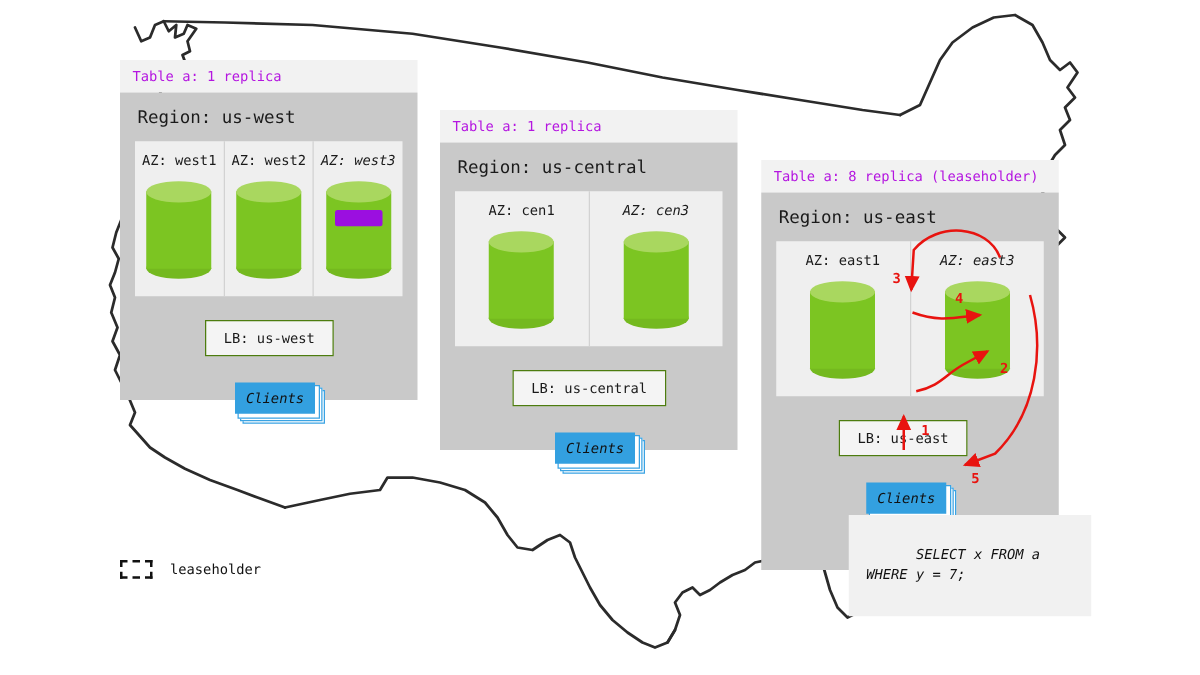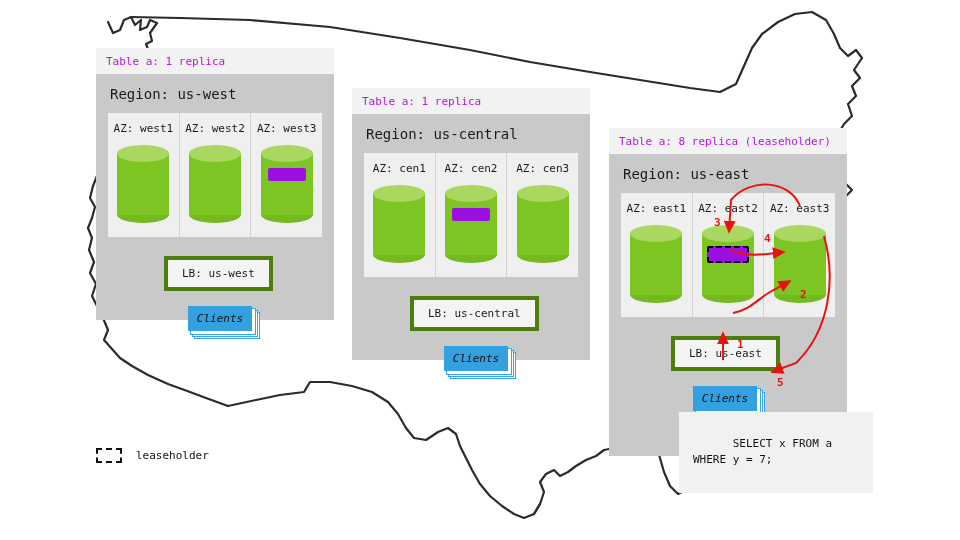--- a/index.html
+++ b/index.html
@@ -25,21 +25,21 @@
   .region-title{
     font-size:14px;color:#1a1a1a;margin:2px 0 11px 2px;
   }
   .az-row{display:flex;background:#efefef;}
   .az-cell{
     flex:1 1 0;
     border-right:1px solid #d2d2d2;
     padding:9px 0 14px 0;
     display:flex;flex-direction:column;align-items:center;
   }
-  .az-cell:last-child{border-right:none;}
+  .az-cell:last-child{border-right:none;font-style:italic;}
   .az-label{font-size:11px;color:#1a1a1a;margin-bottom:10px;}
 
   
   .cyl{position:relative;width:52px;height:78px;}
   .cyl .body{
     position:absolute;left:0;top:8px;width:52px;height:62px;
     background:#7cc522;
   }
   .cyl .top{
     position:absolute;left:0;top:0;width:52px;height:17px;
@@ -50,21 +50,21 @@
     background:#74b91f;border-radius:50%;
   }
   .cyl .band{
     position:absolute;left:7px;top:23px;width:38px;height:13px;
     background:#9b0fe0;border-radius:2px;
   }
   .cyl .band.lease{border:2px dashed #000;left:5px;top:21px;}
 
   
   .lb-box{
-    background:#f4f4f4;border:4px solid #4d7c0f;
+    background:#f4f4f4;border:1px solid #4d7c0f;
     font-size:11px;color:#1a1a1a;
     padding:7px 14px;
     position:absolute;white-space:nowrap;
   }
 
   
   .clients{position:absolute;width:64px;height:25px;font-style:italic;}
   .clients .sheet{position:absolute;background:#fff;border:1px solid #3aa3e3;}
   .clients .s3{left:6px;top:6px;width:64px;height:25px;}
   .clients .s2{left:4px;top:4px;width:64px;height:25px;}
@@ -73,21 +73,21 @@
     position:absolute;left:0;top:0;width:64px;height:25px;
     background:#33a0e0;
     display:flex;align-items:center;justify-content:center;
     font-size:11px;color:#111;
   }
 
   
   .sql-box{
     position:absolute;background:#f1f1f1;
     font-size:11px;color:#111;line-height:1.45;
-    padding:8px 12px 9px 14px;white-space:pre;
+    padding:8px 12px 9px 14px;white-space:pre;font-style:italic;
   }
 
   
   .legend{
     position:absolute;left:96px;top:448px;
     display:flex;align-items:center;gap:14px;
     font-size:11px;color:#111;
   }
   .legend .swatch{
     width:22px;height:11px;border:2px dashed #111;background:transparent;
@@ -211,29 +211,20 @@
       <div class="az-row">
         <div class="az-cell">
           <div class="az-label">AZ: cen1</div>
           <div class="cyl">
             <div class="bottom"></div>
             <div class="body"></div>
             <div class="top"></div>
           </div>
         </div>
         <div class="az-cell">
-          <div class="az-label">AZ: cen2</div>
-          <div class="cyl">
-            <div class="bottom"></div>
-            <div class="body"></div>
-            <div class="top"></div>
-            <div class="band"></div>
-          </div>
-        </div>
-        <div class="az-cell">
           <div class="az-label">AZ: cen3</div>
           <div class="cyl">
             <div class="bottom"></div>
             <div class="body"></div>
             <div class="top"></div>
           </div>
         </div>
       </div>
       <div class="lb-box" style="left:58px;top:182px;">
         <span>LB: us-central</span>
@@ -253,29 +244,20 @@
     </div>
     <div class="region-panel" style="height:278px;position:relative;">
       <div class="region-title">Region: us-east</div>
       <div class="az-row">
         <div class="az-cell">
           <div class="az-label">AZ: east1</div>
           <div class="cyl">
             <div class="bottom"></div>
             <div class="body"></div>
             <div class="top"></div>
-          </div>
-        </div>
-        <div class="az-cell">
-          <div class="az-label">AZ: east2</div>
-          <div class="cyl">
-            <div class="bottom"></div>
-            <div class="body"></div>
-            <div class="top"></div>
-            <div class="band lease"></div>
           </div>
         </div>
         <div class="az-cell">
           <div class="az-label">AZ: east3</div>
           <div class="cyl">
             <div class="bottom"></div>
             <div class="body"></div>
             <div class="top"></div>
           </div>
         </div>

